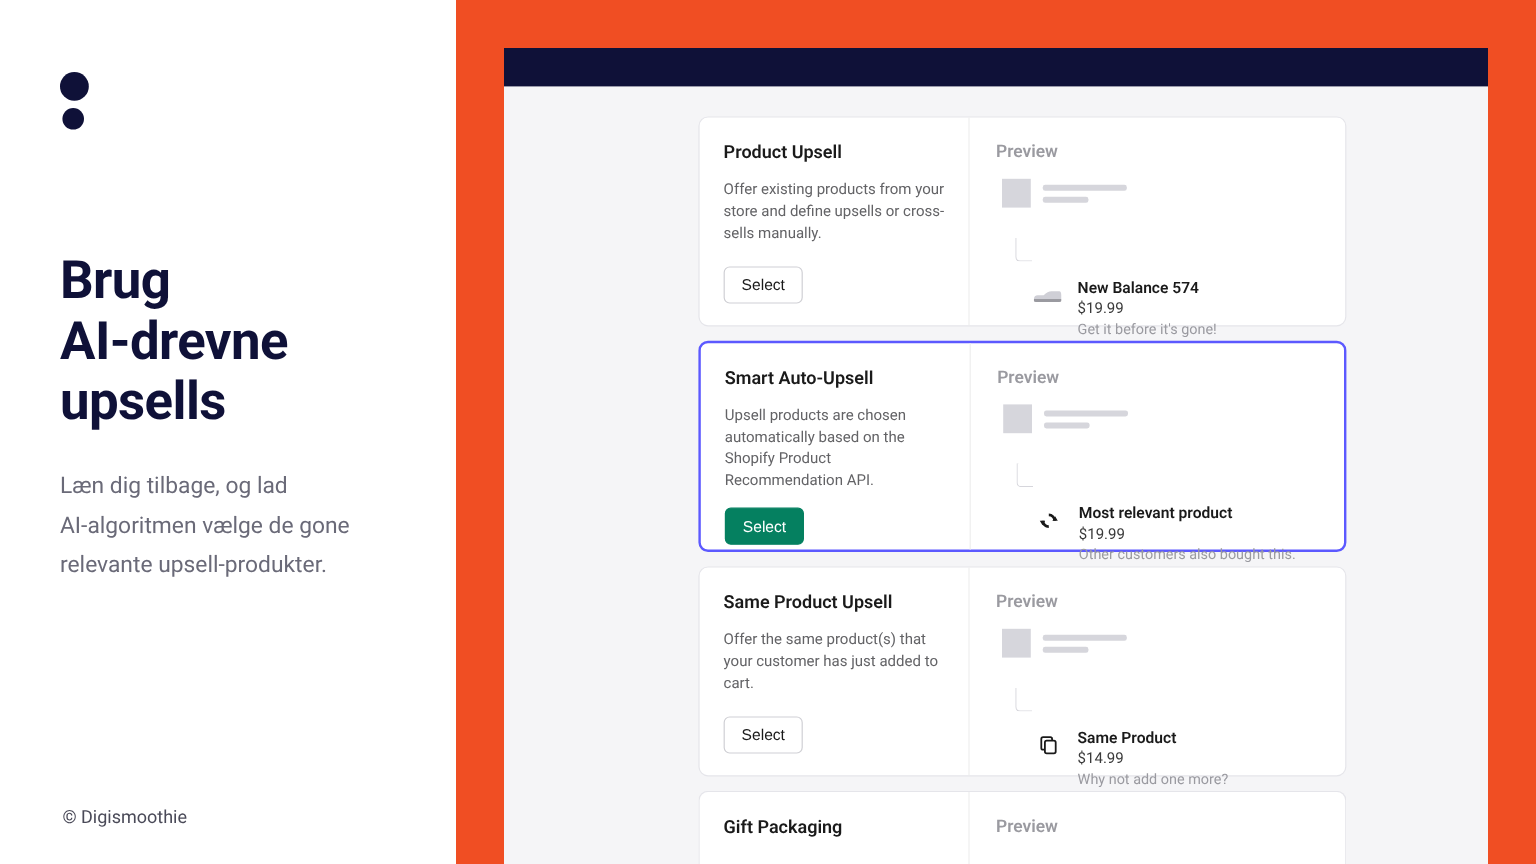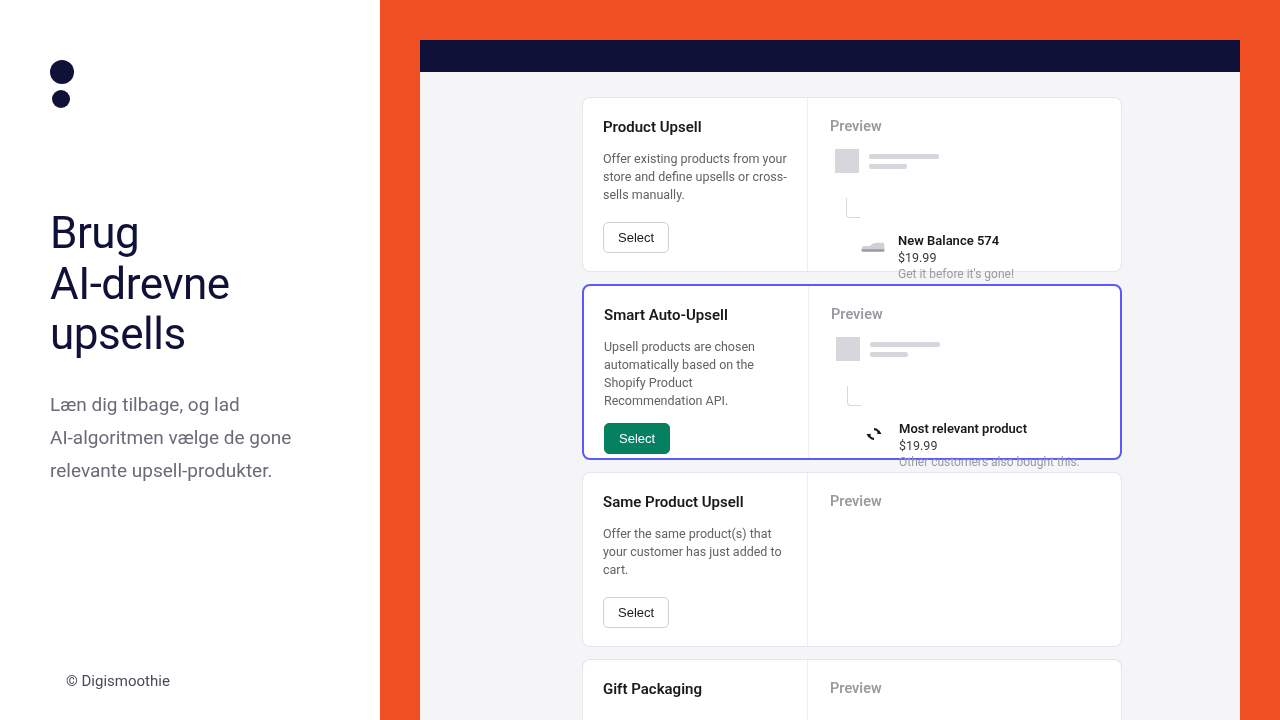--- a/index.html
+++ b/index.html
@@ -18,35 +18,35 @@
   padding: 60px 50px 30px 50px;
   display: flex;
   flex-direction: column;
   position: relative;
 }
 .logo { margin-bottom: 100px; }
 .logo .dot-lg { width: 24px; height: 24px; background: #0f1138; border-radius: 50%; margin-bottom: 6px; }
 .logo .dot-sm { width: 18px; height: 18px; background: #0f1138; border-radius: 50%; margin-left: 2px; }
 .headline {
   font-size: 44px;
-  font-weight: 400;
+  font-weight: 700;
   color: #0f1138;
   line-height: 1.15;
   margin-bottom: 28px;
   letter-spacing: -0.5px;
 }
 .sub {
   font-size: 19px;
   color: #6a6a78;
   line-height: 1.75;
 }
 .copyright {
   position: absolute;
   bottom: 30px;
-  left: 66px;
+  left: 52px;
   font-size: 15px;
   color: #4a4a58;
 }
 .right-panel {
   flex: 1;
   height: 100%;
   background: #f04e23;
   padding: 40px 40px 0 40px;
   overflow: hidden;
 }
@@ -231,20 +231,43 @@
       </div>
 
       <div class="card">
         <div class="card-left">
           <div class="card-title">Same Product Upsell</div>
           <div class="card-desc">Offer the same product(s) that your customer has just added to cart.</div>
           <button class="select-btn">Select</button>
         </div>
         <div class="card-right">
           <div class="preview-label">Preview</div>
+          <div class="preview-tree">
+            <div class="ph-row">
+              <div class="ph-sq-lg"></div>
+              <div class="ph-lines">
+                <div class="ph-line w1"></div>
+                <div class="ph-line w2"></div>
+              </div>
+            </div>
+            <div class="tree-connector"></div>
+            <div class="child-row">
+              <div class="thumb copy-icon">
+                <svg viewBox="0 0 24 24">
+                    <rect x="5" y="3" width="12" height="14" rx="2" fill="none" stroke="#1a1a1a" stroke-width="2"></rect>
+                    <rect x="9" y="7" width="12" height="14" rx="2" fill="#fff" stroke="#1a1a1a" stroke-width="2"></rect>
+                  </svg>
+              </div>
+              <div class="prod-info">
+                <div class="prod-name">Same Product</div>
+                <div class="prod-price">$14.99</div>
+                <div class="prod-hint">Why not add one more?</div>
+              </div>
+            </div>
+          </div>
         </div>
       </div>
 
       <div class="card partial">
         <div class="card-left" style="border-right:1px solid #eee">
           <div class="card-title">Gift Packaging</div>
         </div>
         <div class="card-right">
           <div class="preview-label">Preview</div>
         </div>

